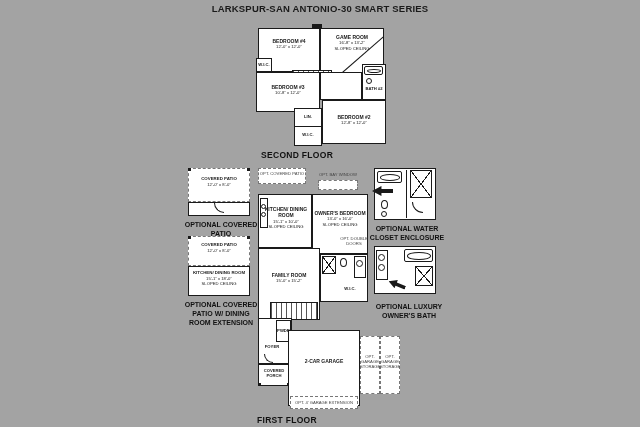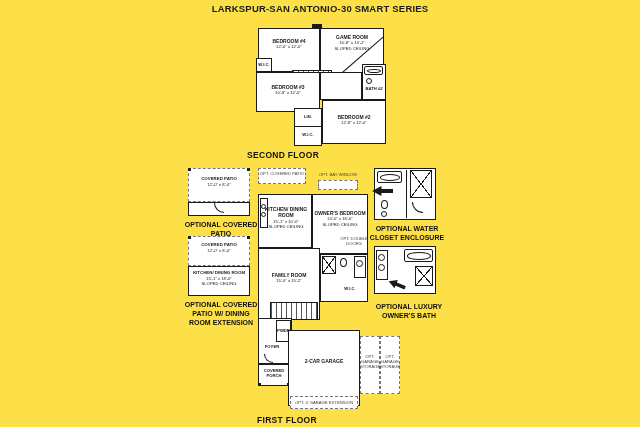--- a/index.html
+++ b/index.html
@@ -1,17 +1,17 @@
 <!DOCTYPE html>
 <html><head>
 <meta charset="utf-8">
 <style>
   *{margin:0;padding:0;box-sizing:border-box}
   html,body{width:640px;height:427px;background:#fff;font-family:"Liberation Sans",sans-serif;color:#1a1a1a}
-  #canvas{position:relative;width:640px;height:427px;background:#fde047;overflow:hidden}
+  #canvas{position:relative;width:640px;height:427px;background:#a3a3a3;overflow:hidden}
   .title{position:absolute;left:0;top:3px;width:640px;text-align:center;font-weight:700;font-size:9.5px;letter-spacing:.2px}
   .plan{position:absolute}
   .room{position:absolute;border:1.6px solid #1a1a1a;background:#fff}
   .rm1{position:absolute;border:1px solid #1a1a1a;background:#fff}
   .dashedbox{position:absolute;border:1px dashed #777;background:#fff}
   .blk{position:absolute;background:#1a1a1a}
   .line{position:absolute;background:#1a1a1a}
   .diag{position:absolute;height:1px;background:#1a1a1a;transform-origin:0 50%}
   .stairs{position:absolute;border:1.2px solid #1a1a1a;background:repeating-linear-gradient(90deg,#555 0 1px,#fff 1px 5px)}
   .lblstack{position:absolute;text-align:center;color:#1a1a1a;line-height:1.25}
@@ -79,21 +79,21 @@
       <span class="nm">BEDROOM #2</span>
       <span class="dm">12'-8" x 12'-0"</span>
     </div>
 
     <div class="rm1" style="left:38px;top:84px;width:28px;height:38px"></div>
     <div class="line" style="left:38px;top:102px;width:28px;height:1px"></div>
     <div class="micro" style="left:38px;top:90px;width:28px">LIN.</div>
     <div class="micro" style="left:38px;top:108px;width:28px">W.I.C.</div>
   </div>
 
-  <div class="fl-label" style="left:247px;top:150px">SECOND FLOOR</div>
+  <div class="fl-label" style="left:261px;top:150px">SECOND FLOOR</div>
 
   <div class="plan" style="left:256px;top:166px;width:150px;height:252px">
 
     <div class="dashedbox" style="left:2px;top:2px;width:48px;height:16px"></div>
     <div class="micro-n" style="left:3px;top:5px;width:46px">OPT. COVERED PATIO</div>
 
     <div class="micro-n" style="left:56px;top:6px;width:52px">OPT. BAY WINDOW</div>
     <div class="dashedbox" style="left:62px;top:14px;width:40px;height:10px"></div>
 
     <div class="room" style="left:2px;top:28px;width:54px;height:54px"></div>

